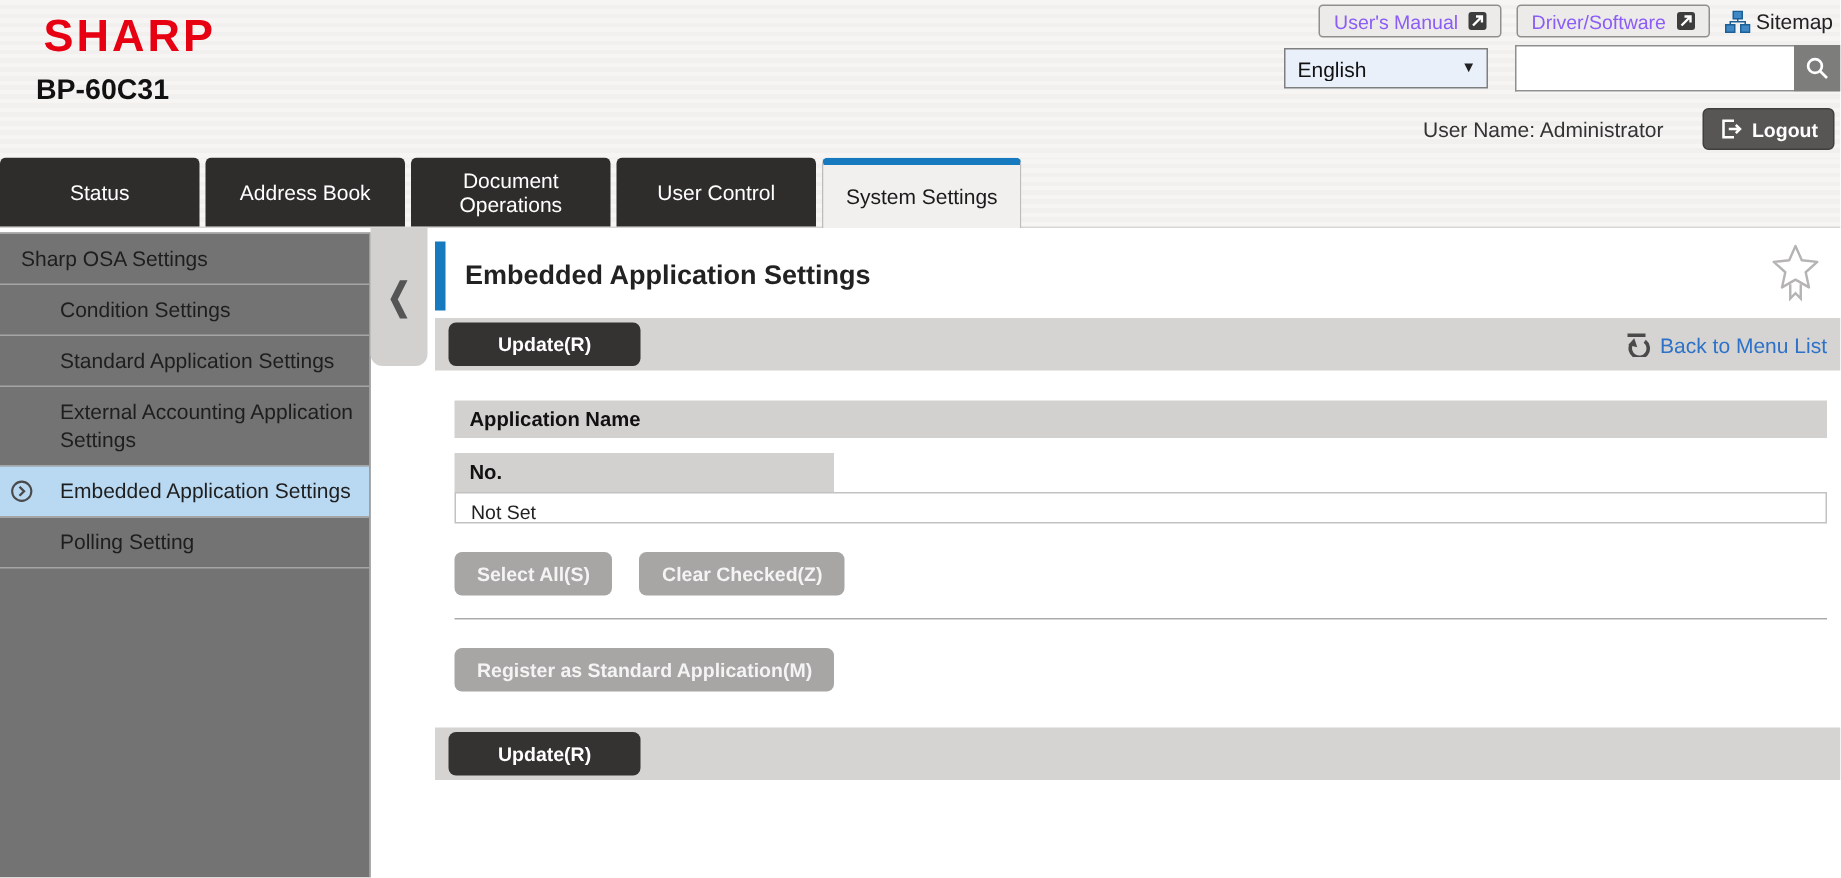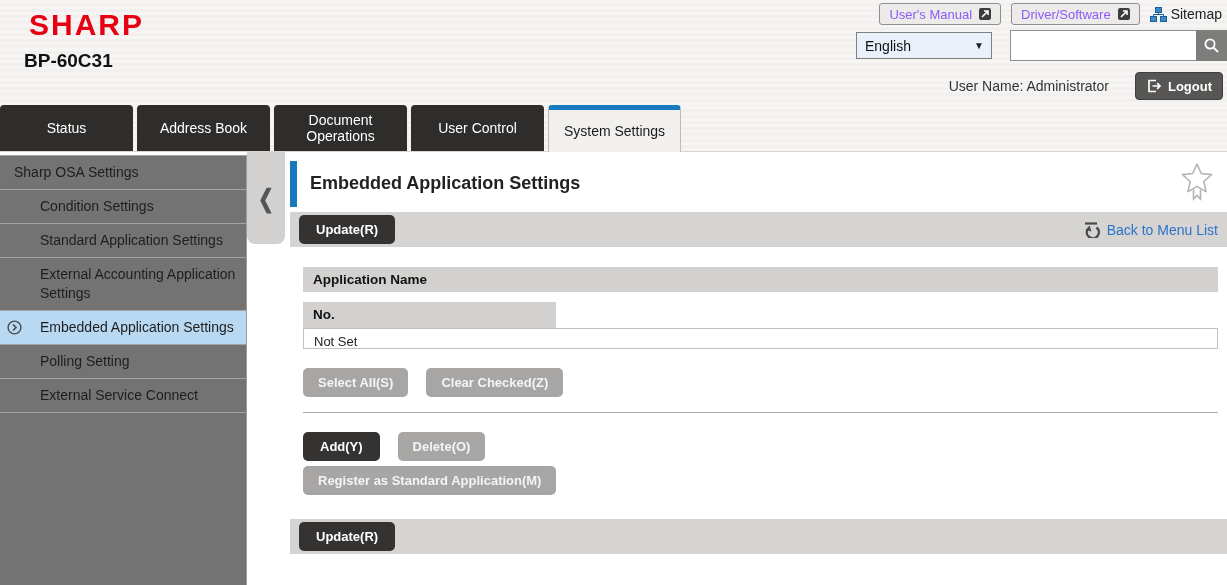--- a/index.html
+++ b/index.html
@@ -66,21 +66,21 @@
   .collapse-handle span { font-size:19px; font-weight:bold; color:#555; transform:scaleY(1.3); }
 
   .main { flex:1; margin-left:5px; background:#fff; padding-top:8px; }
   .title-row { height:47px; display:flex; align-items:center; position:relative; margin-bottom:5px; }
   .title-bar { width:7px; height:46px; background:#1779be; }
   .page-title { font-size:18px; font-weight:bold; color:#222; margin-left:13px; }
   .fav-star { position:absolute; right:13px; top:2px; cursor:pointer; }
 
   .strip { height:35px; background:#d5d4d2; display:flex; align-items:center; padding:0 9px; }
   .btn-dark { background:#343332; color:#fff; font-size:13px; font-weight:bold;
-    border:none; border-radius:5px; padding:7px 17px; cursor:pointer;
+    border:none; border-radius:5px; padding:7px 33px; cursor:pointer;
     font-family:"Liberation Sans", sans-serif; }
   .btn-disabled { background:#a7a6a5; color:#f4f4f4; font-size:13px; font-weight:bold;
     border:none; border-radius:5px; padding:7px 15px; cursor:default;
     font-family:"Liberation Sans", sans-serif; }
   .strip-right { margin-left:auto; display:flex; align-items:center; gap:6px; }
   .back-link { color:#2d72c8; font-size:14px; cursor:pointer; text-decoration:none; }
 
   .content { padding:20px 9px 0 13px; }
   .tbl-head { display:flex; gap:10px;flex-direction:column; }
   .tbl-head .cell { background:#d2d1cf; font-size:13.5px; font-weight:bold; color:#111;
@@ -178,21 +178,20 @@
       <div class="side-item sub selected">
         <span class="sel-icon">
           <svg width="15" height="15" viewBox="0 0 15 15">
             <circle cx="7.5" cy="7.5" r="6.4" stroke="#4a4a4a" stroke-width="1.4" fill="none"></circle>
             <path d="M6 4.5 L9 7.5 L6 10.5" stroke="#4a4a4a" stroke-width="1.6" fill="none"></path>
           </svg>
         </span>
         <span>Embedded Application Settings</span>
       </div>
       <div class="side-item sub">Polling Setting</div>
-      <div class="side-item sub">External Service Connect</div>
     </div>
 
     <div class="collapse-handle">
       <span>❮</span>
     </div>
 
     <div class="main">
 
       <div class="title-row">
         <div class="title-bar"></div>
@@ -225,24 +224,20 @@
         </div>
         <div class="tbl-row">Not Set</div>
 
         <div class="btnrow">
           <button class="btn-disabled">Select All(S)</button>
           <button class="btn-disabled">Clear Checked(Z)</button>
         </div>
 
         <hr class="hr">
 
-        <div class="btnrow" style="margin-top:0;">
-          <button class="btn-dark">Add(Y)</button>
-          <button class="btn-disabled">Delete(O)</button>
-        </div>
         <div class="btnrow register-row">
           <button class="btn-disabled">Register as Standard Application(M)</button>
         </div>
 
       </div>
 
       <div class="strip bottom-strip">
         <button class="btn-dark">Update(R)</button>
       </div>
 

